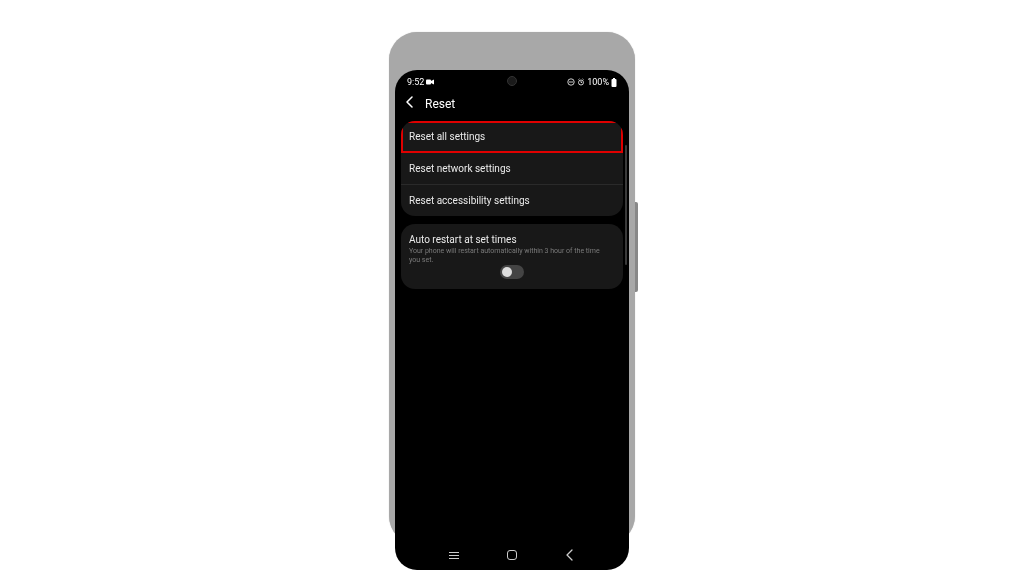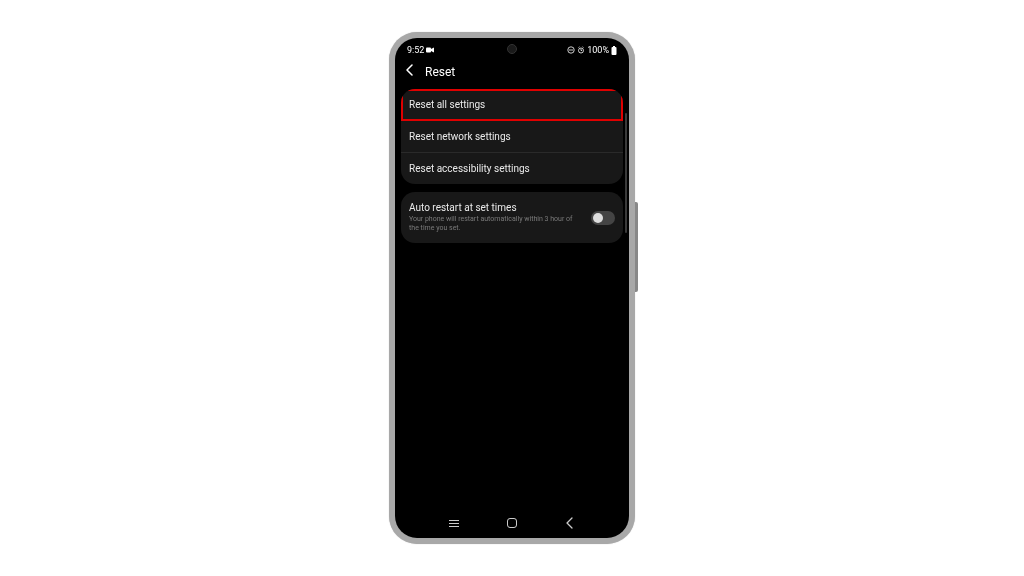--- a/index.html
+++ b/index.html
@@ -30,20 +30,21 @@
       background: #888;
       border-radius: 0 2px 2px 0;
     }
     .phone-screen {
       width: 100%;
       height: 100%;
       background: #000000;
       border-radius: 22px;
       overflow: hidden;
       position: relative;
+      margin-top: 32px;
     }
     .notch {
       position: absolute;
       top: 6px;
       left: 50%;
       transform: translateX(-50%);
       width: 10px;
       height: 10px;
       background: #1a1a1a;
       border-radius: 50%;
@@ -102,20 +103,21 @@
       line-height: 1.3;
     }
     .highlighted {
       outline: 2px solid #e00000;
       outline-offset: -2px;
     }
     .toggle-row {
       display: flex;
       align-items: center;
       justify-content: space-between;
+      flex-direction: column;
     }
     .toggle-text { flex: 1; padding-right: 8px; }
     .toggle {
       width: 24px;
       height: 14px;
       background: #444;
       border-radius: 7px;
       position: relative;
       flex-shrink: 0;
     }

